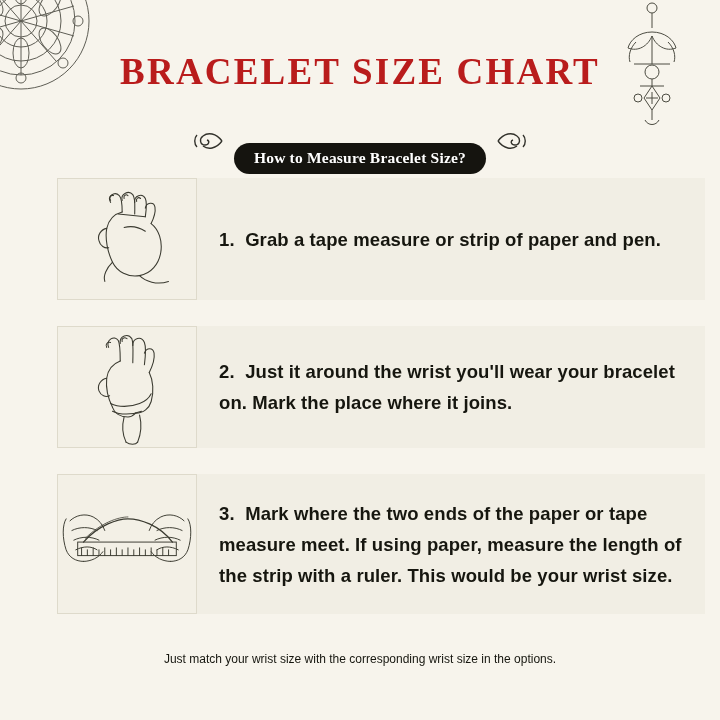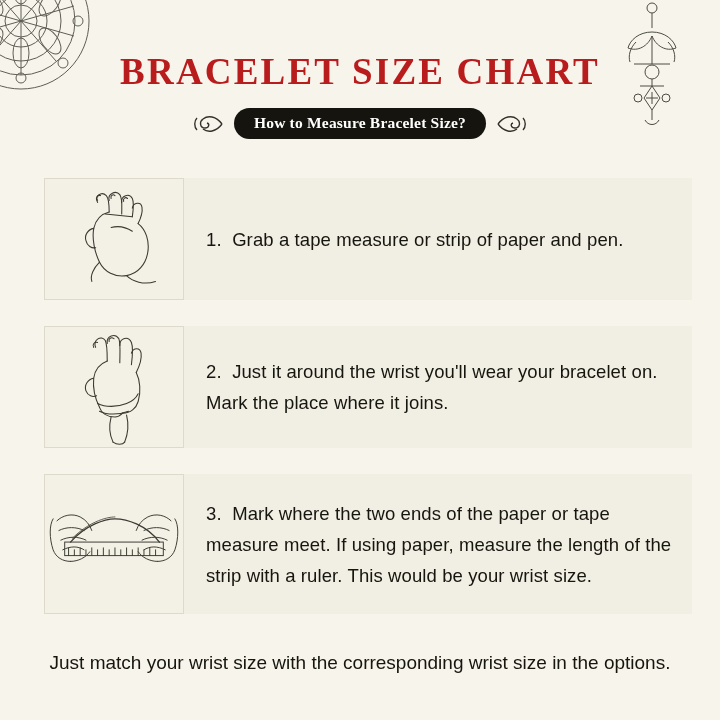--- a/index.html
+++ b/index.html
@@ -63,33 +63,35 @@
   .pill {
     background: #15140f;
     color: #ffffff;
     border-radius: 16px;
     padding: 6px 20px 7px 20px;
     font-family: "Liberation Serif", serif;
     font-weight: 700;
     font-size: 15.5px;
     letter-spacing: .2px;
     white-space: nowrap;
+    margin-top: 35px;
   }
   .flourish {
     width: 30px;
     height: 26px;
     opacity: .9;
   }
 
   
   .steps {
     position: absolute;
     top: 178px;
-    left: 44px;
+    left: 57px;
     width: 648px;
+    font-weight: bold;
   }
   .step {
     position: relative;
     display: flex;
     align-items: stretch;
     background: #f1eee4;
     margin-bottom: 26px;
   }
   .step-1 { height: 122px; }
   .step-2 { height: 122px; }
@@ -117,21 +119,21 @@
     letter-spacing: .1px;
   }
   .step-text span.num { white-space: pre; }
 
   .footer {
     position: absolute;
     left: 0;
     top: 652px;
     width: 720px;
     text-align: center;
-    font-size: 19px;
+    font-size: 12px;
     color: #16160f;
   }
 
   svg { display: block; }
 </style>
 </head>
 <body>
 
 <div class="mandala-corner">
   <svg viewBox="0 0 150 150" width="150" height="150">

